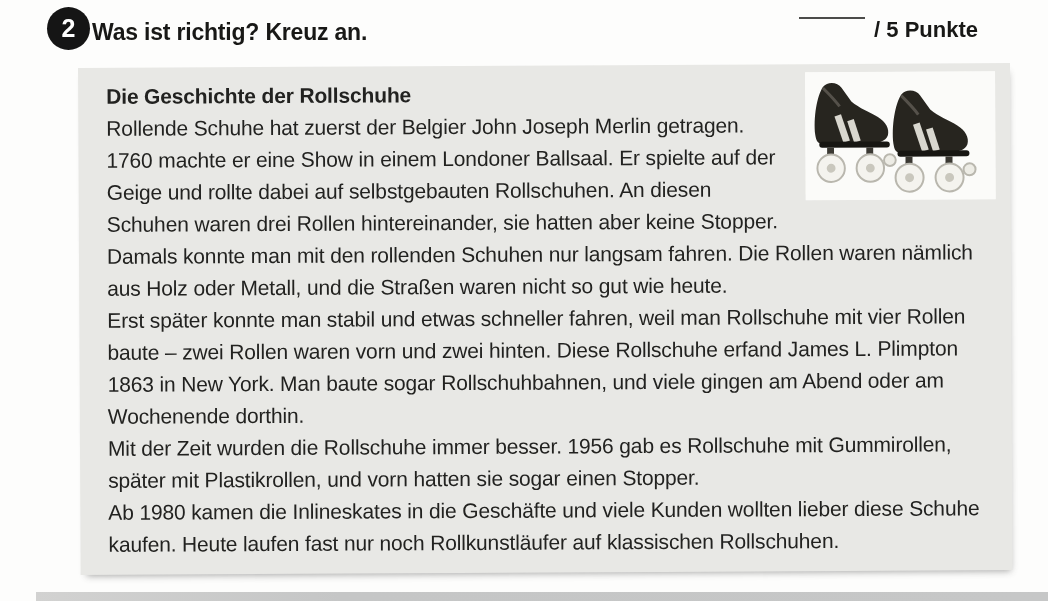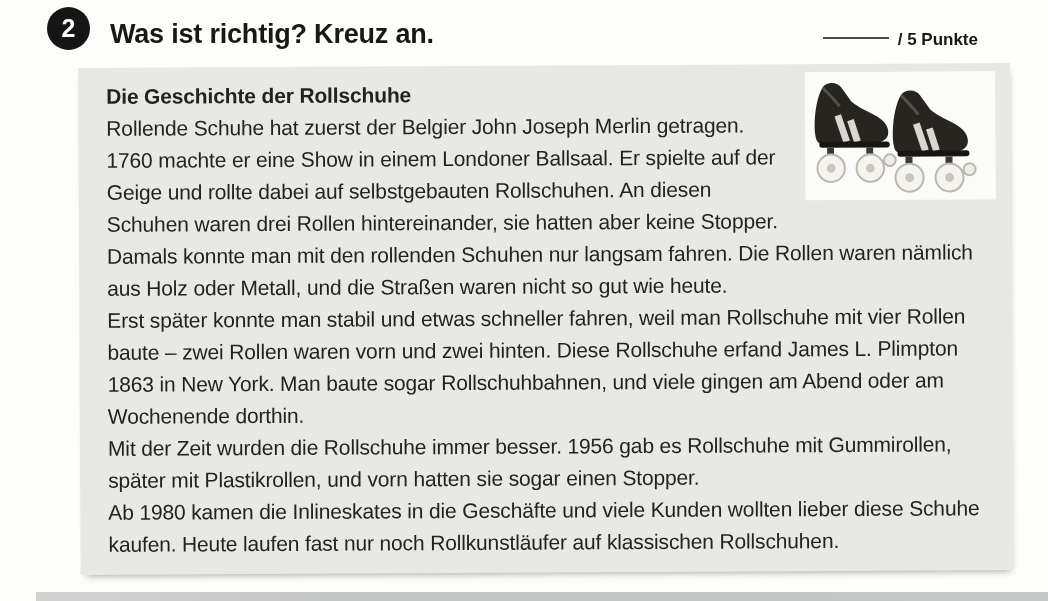--- a/index.html
+++ b/index.html
@@ -14,28 +14,28 @@
 
   
   .badge {
     position: absolute; left: 47px; top: 7px;
     width: 43px; height: 43px; border-radius: 50%;
     background: #151515; color: #ffffff;
     display: flex; align-items: center; justify-content: center;
     font-size: 25px; font-weight: 700;
   }
   .title {
-    position: absolute; left: 110px; top: 19px;
-    font-size: 27px; font-weight: 700; letter-spacing: -0.2px;
+    position: absolute; left: 92px; top: 19px;
+    font-size: 23px; font-weight: 700; letter-spacing: -0.2px;
     color: #181816;
   }
   .points {
     position: absolute; top: 17px; right: 70px;
-    display: flex; align-items: center; gap: 9px;
-    font-size: 17px; font-weight: 700; color: #181816; margin-top: 13px;
+    display: flex; align-items: flex-start; gap: 9px;
+    font-size: 22px; font-weight: 700; color: #181816;
   }
   .blank-line {
     display: inline-block; width: 66px; height: 2px;
     background: #4c4c4a; margin-bottom: 4px;
   }
 
   
   .textbox {
     position: absolute; left: 78px; top: 68px;
     width: 932px; height: 507px;

